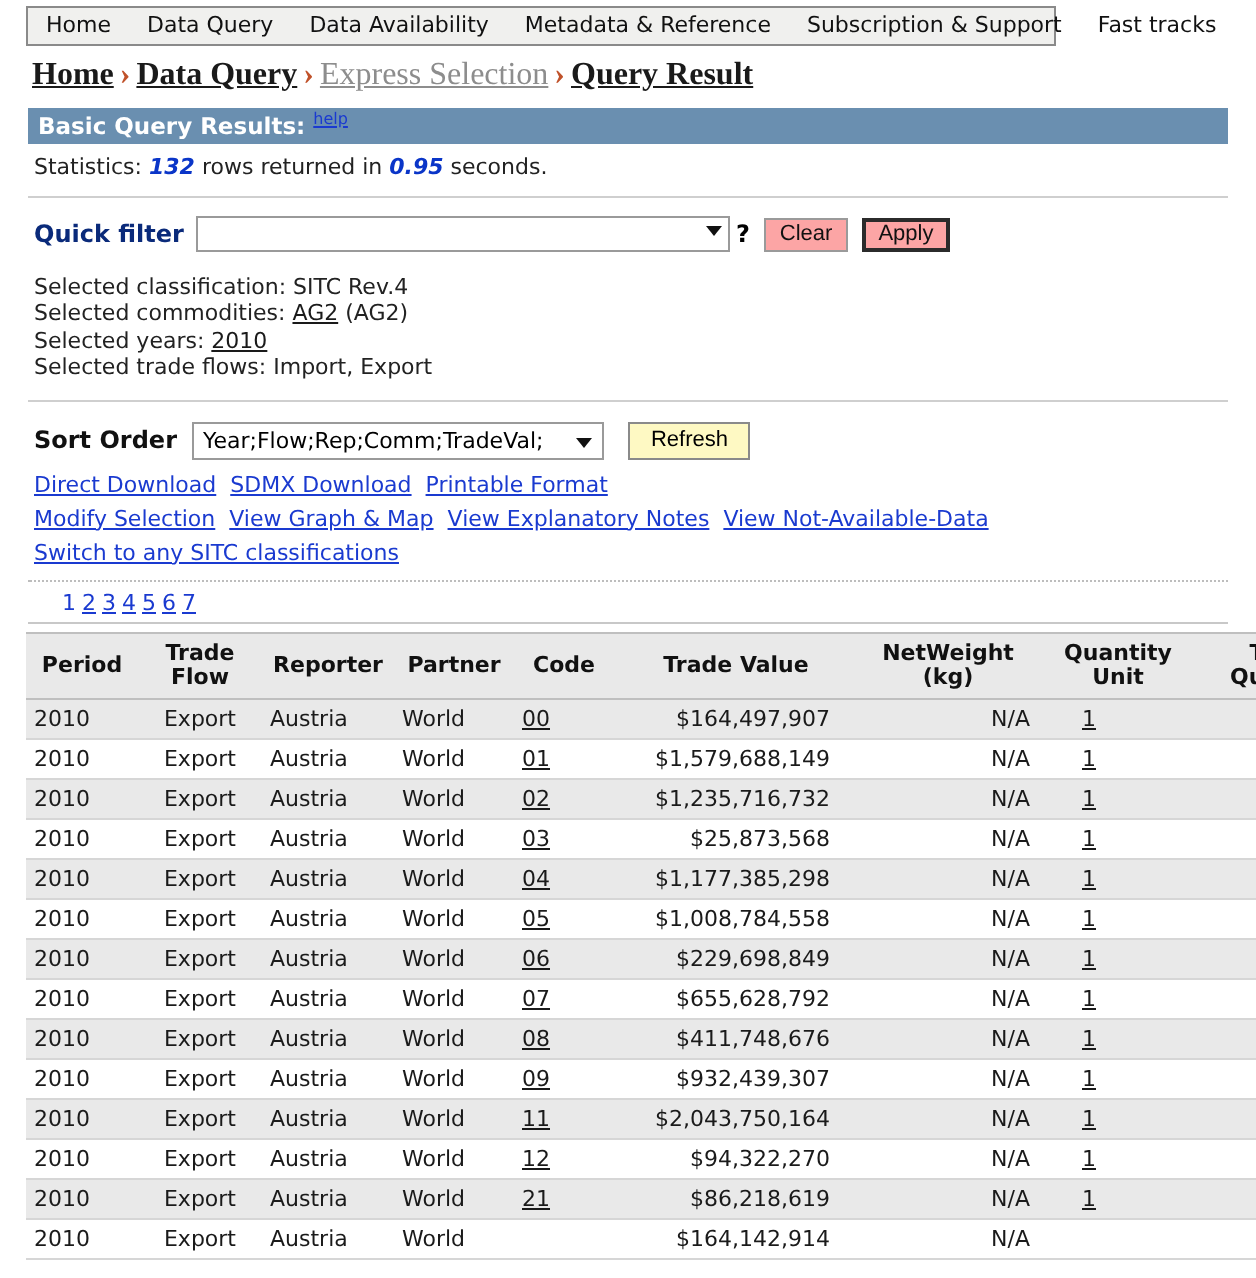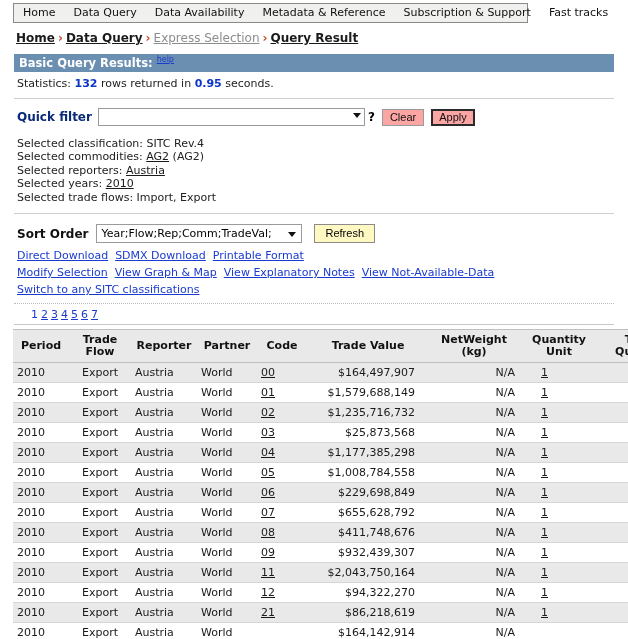--- a/index.html
+++ b/index.html
@@ -32,23 +32,24 @@
     color: #111111;
     padding: 0 9px;
     line-height: 18px;
     white-space: nowrap;
     cursor: pointer;
   }
 
   
   .breadcrumb {
     margin: 8px 0 0 16px;
-    font-size: 12px;
+    font-size: 16px;
     line-height: 14px;
     white-space: nowrap;
+    font-family: Liberation Serif, serif;
   }
   .breadcrumb .crumb {
     color: #1a1a1a;
     text-decoration: underline;
     font-weight: bold;
     cursor: pointer;
   }
   .breadcrumb .crumb.muted {
     color: #8d8d8d;
     font-weight: normal;
@@ -82,21 +83,21 @@
     align-self: flex-start;
     margin-top: 1px;
     cursor: pointer;
   }
 
   .stats {
     margin: 5px 0 0 17px;
     font-size: 11px;
     color: #222222;
   }
-  .stats b { color: #0a35c8; }
+  .stats b { color: #0a35c8; font-style: italic; }
 
   .rule {
     margin: 8px 0 0 14px;
     width: 600px;
     height: 1px;
     background: #cfcfcf;
   }
 
   
   .qf-row {
@@ -338,24 +339,20 @@
 
 <div class="selections">
   <div>
     <span>Selected classification:</span>
     <span>SITC Rev.4</span>
   </div>
   <div>
     <span>Selected commodities:</span>
     <a>AG2</a>
     <span>(AG2)</span>
-  </div>
-  <div>
-    <span>Selected reporters:</span>
-    <a>Austria</a>
   </div>
   <div>
     <span>Selected years:</span>
     <a>2010</a>
   </div>
   <div>
     <span>Selected trade flows:</span>
     <span>Import, Export</span>
   </div>
 </div>

